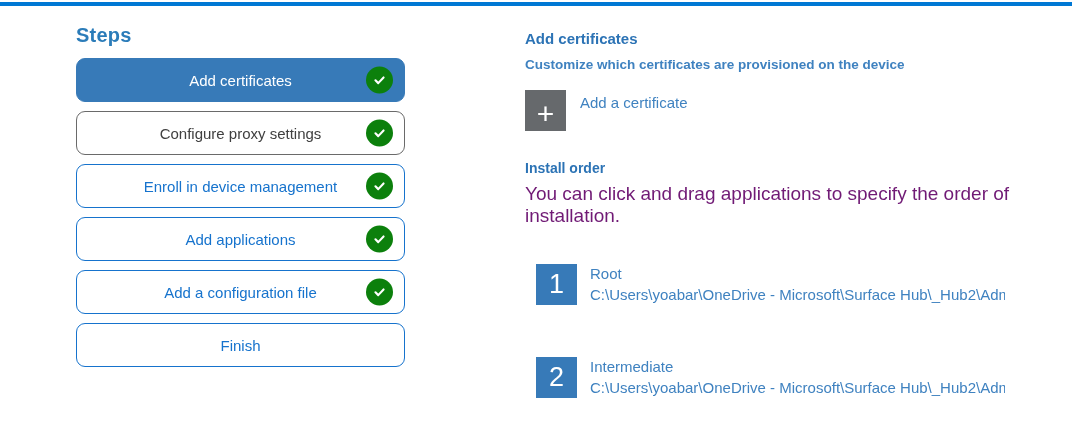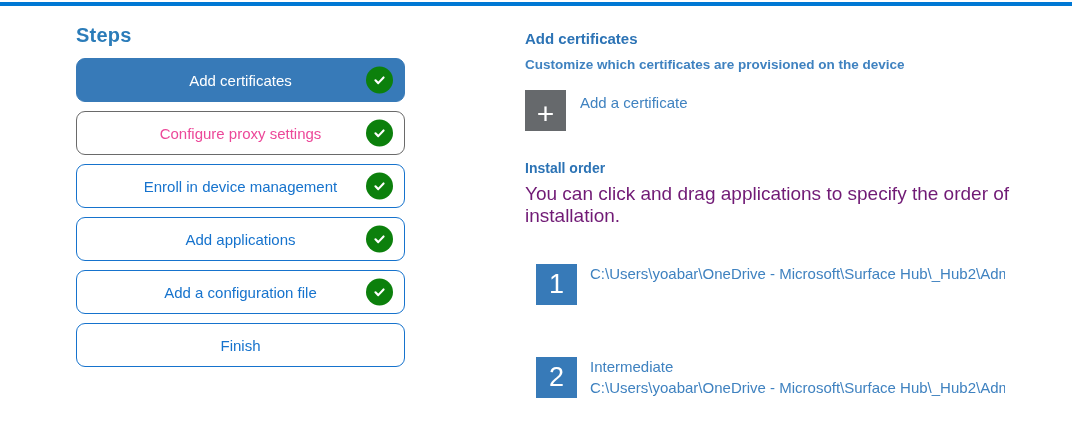--- a/index.html
+++ b/index.html
@@ -21,21 +21,21 @@
     margin: 0 0 11px 0; letter-spacing: 0.2px;
   }
   .step-btn {
     position: relative; box-sizing: border-box;
     width: 329px; height: 44px; margin-bottom: 9px;
     border-radius: 9px; border: 1.5px solid transparent;
     display: flex; align-items: center; justify-content: center;
     font-size: 15px; cursor: pointer; background: #ffffff;
   }
   .step-btn.active  { background: #377ab8; border-color: #377ab8; color: #ffffff; }
-  .step-btn.gray    { border-color: #6a6a6a; color: #ec4899; }
+  .step-btn.gray    { border-color: #6a6a6a; color: #404040; }
   .step-btn.blue    { border-color: #1673cd; color: #1673cd; }
   .check-badge {
     position: absolute; right: 11px; top: 50%; transform: translateY(-50%);
     width: 27px; height: 27px; border-radius: 50%;
     background: #0c800c; display: flex; align-items: center; justify-content: center;
   }
   .check-badge svg { width: 15px; height: 15px; display: block; }
 
   
   .main { position: absolute; left: 525px; top: 30px; width: 520px; }
@@ -144,20 +144,21 @@
   </div>
 
   <div class="install-title">Install order</div>
   <div class="install-hint">You can click and drag applications to specify the order of installation.</div>
 
   <div class="install-list">
 
     <div class="install-item">
       <div class="order-badge">1</div>
       <div class="item-text">
+        <div class="item-name">Root</div>
         <div class="item-path">C:\Users\yoabar\OneDrive - Microsoft\Surface Hub\_Hub2\Adm</div>
       </div>
     </div>
 
     <div class="install-item">
       <div class="order-badge">2</div>
       <div class="item-text">
         <div class="item-name">Intermediate</div>
         <div class="item-path">C:\Users\yoabar\OneDrive - Microsoft\Surface Hub\_Hub2\Adm</div>
       </div>

